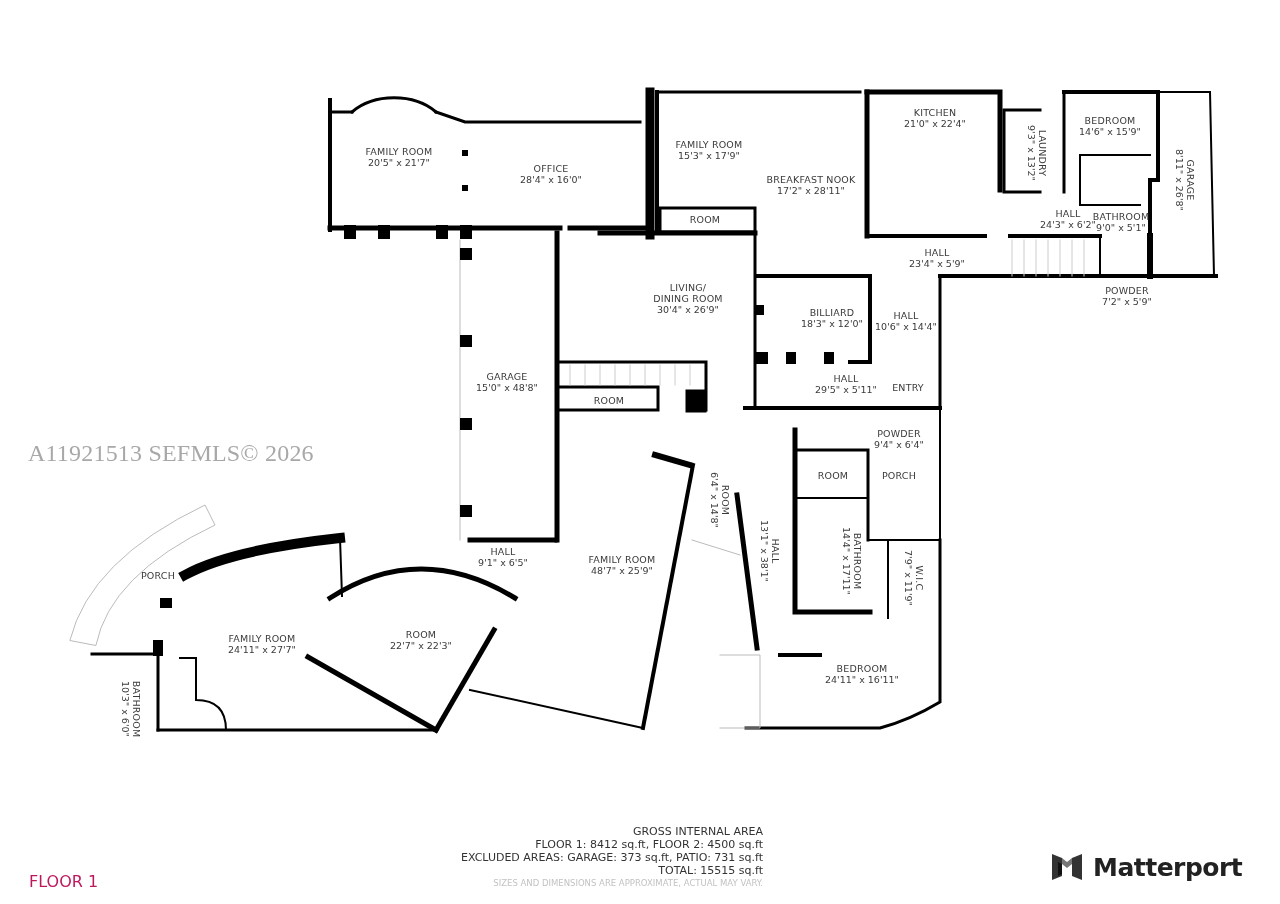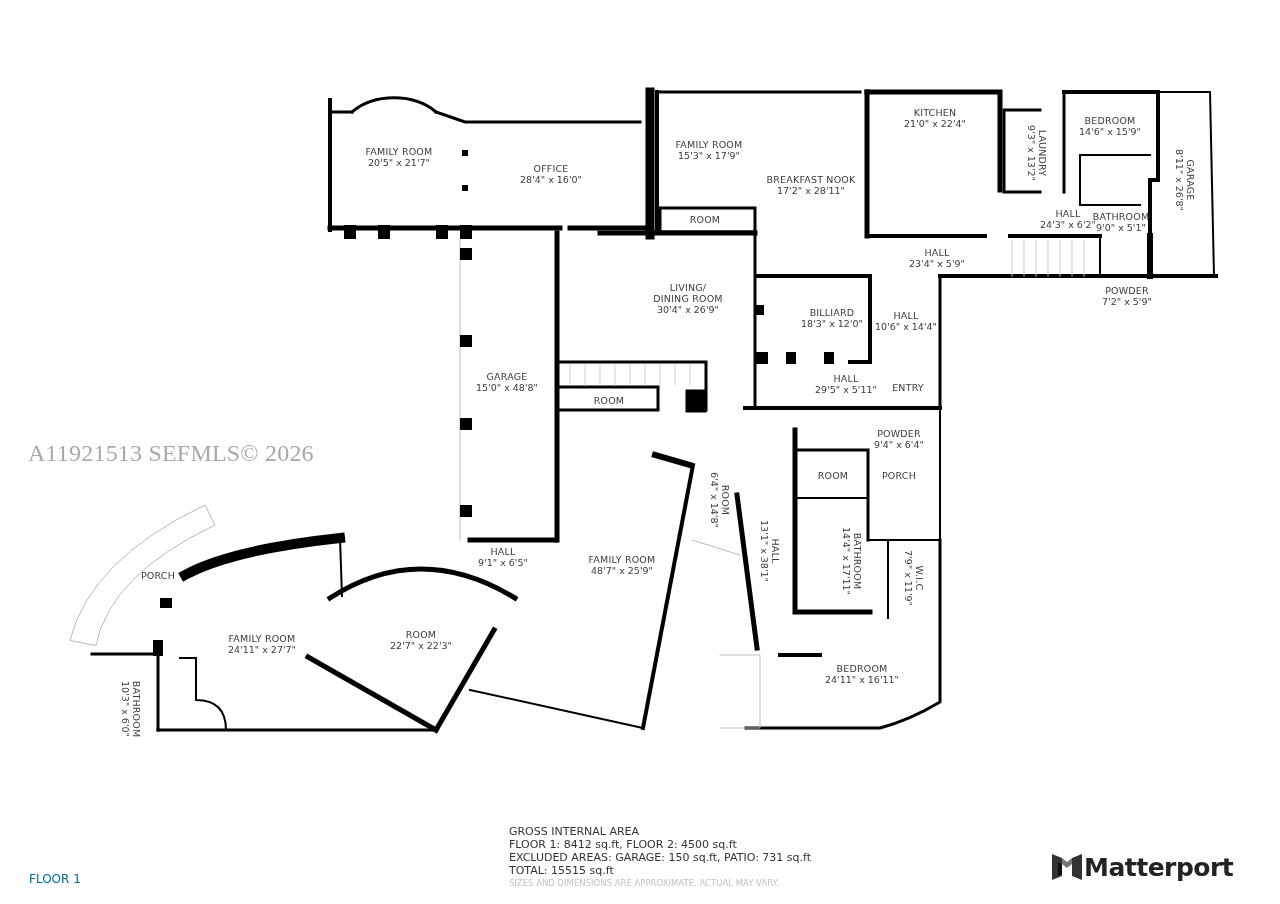--- a/index.html
+++ b/index.html
@@ -3,24 +3,24 @@
 <meta charset="utf-8">
 <style>
   html, body { margin:0; padding:0; background:#ffffff; }
   body { width:1280px; height:904px; position:relative; overflow:hidden; font-family:"DejaVu Sans", sans-serif; }
   #plan { position:absolute; left:0; top:0; width:1280px; height:904px; }
   .lbl { position:absolute; text-align:center; color:#3a3a3a; font-size:9.5px; line-height:11px; white-space:nowrap; transform:translate(-50%,-50%); }
   .lbl .nm { display:block; letter-spacing:0.2px; }
   .lbl .dm { display:block; }
   .rot { transform:translate(-50%,-50%) rotate(90deg); }
   .watermark { position:absolute; left:4px; top:440px; font-family:Liberation Serif, serif; font-size:24px; color:#a8a8a8; letter-spacing:0.2px;margin-left:24px; }
-  .floor-label { position:absolute; left:29px; top:872px; font-size:12px; color:#0369a1; }
-  .summary { position:absolute; left:660px; top:825px; transform:translateX(-50%); text-align:left; color:#333; font-size:11px; line-height:13px; }
+  .floor-label { position:absolute; left:29px; top:872px; font-size:16px; color:#be185d; }
+  .summary { position:absolute; left:612px; top:825px; transform:translateX(-50%); text-align:right; color:#333; font-size:11px; line-height:13px; }
   .summary .disc { color:#c2c2c2; font-size:8.5px; }
-  .brand { position:absolute; left:1050px; top:850px; display:flex; align-items:center; }
+  .brand { position:absolute; left:1050px; top:850px; display:flex; align-items:center; gap:9px; }
   .brand-text { font-family:"DejaVu Sans", sans-serif; font-weight:bold; font-size:25px; color:#222; letter-spacing:-0.5px; }
 </style>
 </head>
 <body>
 
 <svg id="plan" viewBox="0 0 1280 904" xmlns="http://www.w3.org/2000/svg">
   <g fill="none" stroke="#000" stroke-linecap="square">
 
     <path d="M352 112 A55 40 0 0 1 436 112" stroke-width="3"></path>
     <path d="M330 100 L330 230" stroke-width="4"></path>
@@ -239,21 +239,21 @@
 <div class="lbl" style="left:862px;top:674px">
     <span class="nm">BEDROOM</span>
     <span class="dm">24'11" x 16'11"</span>
   </div>
 
 <div class="watermark">A11921513  SEFMLS© 2026</div>
 
 <div class="summary">
   <div>GROSS INTERNAL AREA</div>
   <div>FLOOR 1: 8412 sq.ft, FLOOR 2: 4500 sq.ft</div>
-  <div>EXCLUDED AREAS: GARAGE: 150 sq.ft, PATIO: 731 sq.ft</div>
+  <div>EXCLUDED AREAS: GARAGE: 373 sq.ft, PATIO: 731 sq.ft</div>
   <div>TOTAL: 15515 sq.ft</div>
   <div class="disc">SIZES AND DIMENSIONS ARE APPROXIMATE, ACTUAL MAY VARY.</div>
 </div>
 
 <div class="floor-label">FLOOR 1</div>
 
 <div class="brand">
   <svg width="34" height="34" viewBox="0 0 34 34">
     <path d="M2 4 L12 8 L12 26 L2 30 Z" fill="#333"></path>
     <path d="M32 4 L22 8 L22 26 L32 30 Z" fill="#333"></path>

